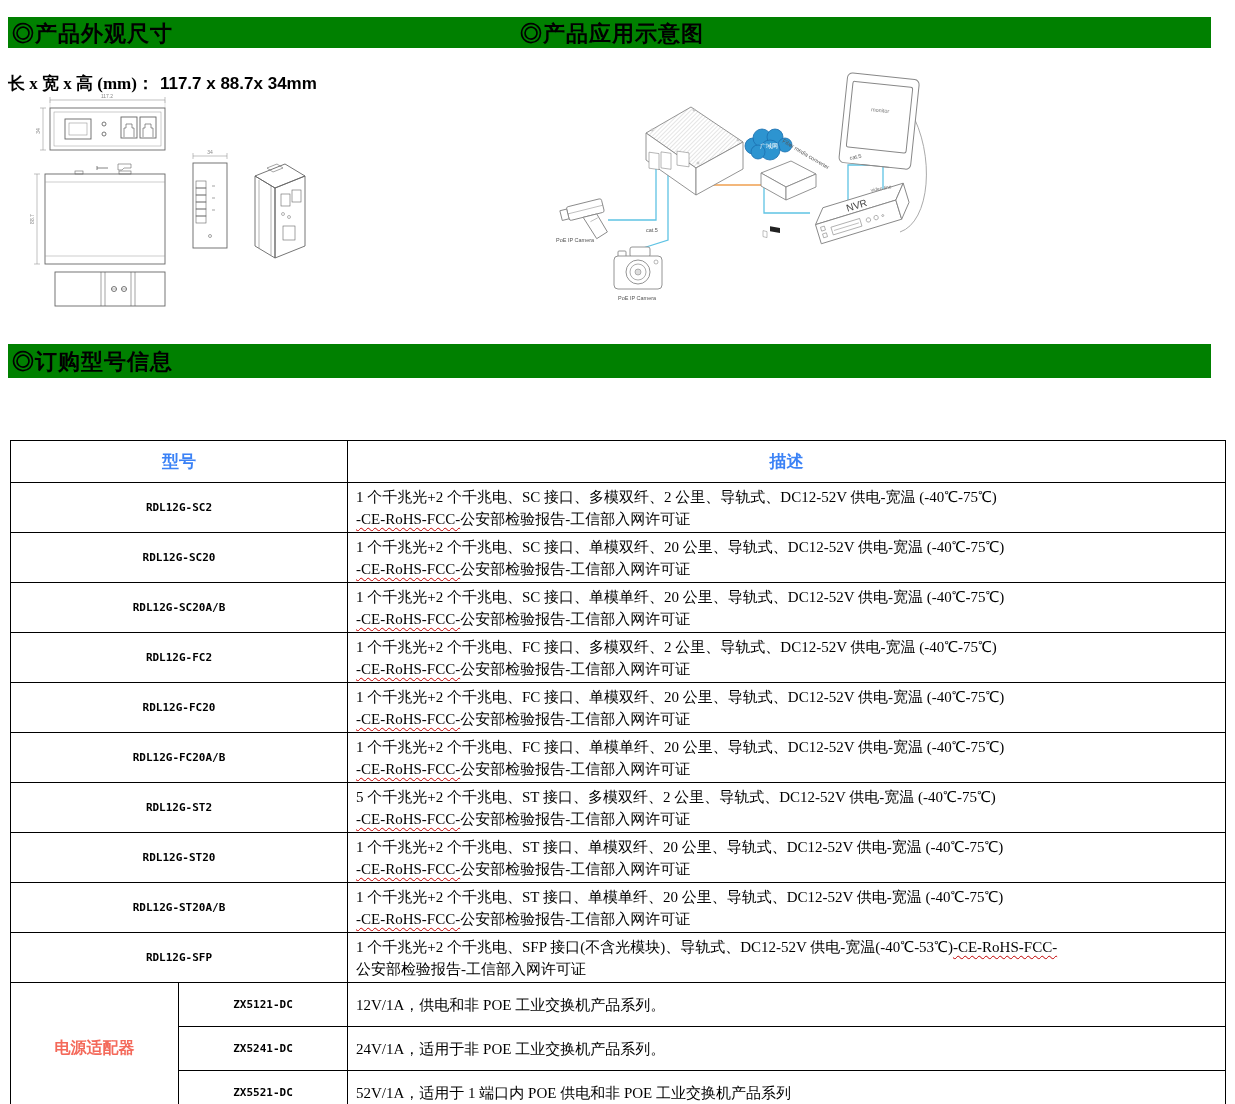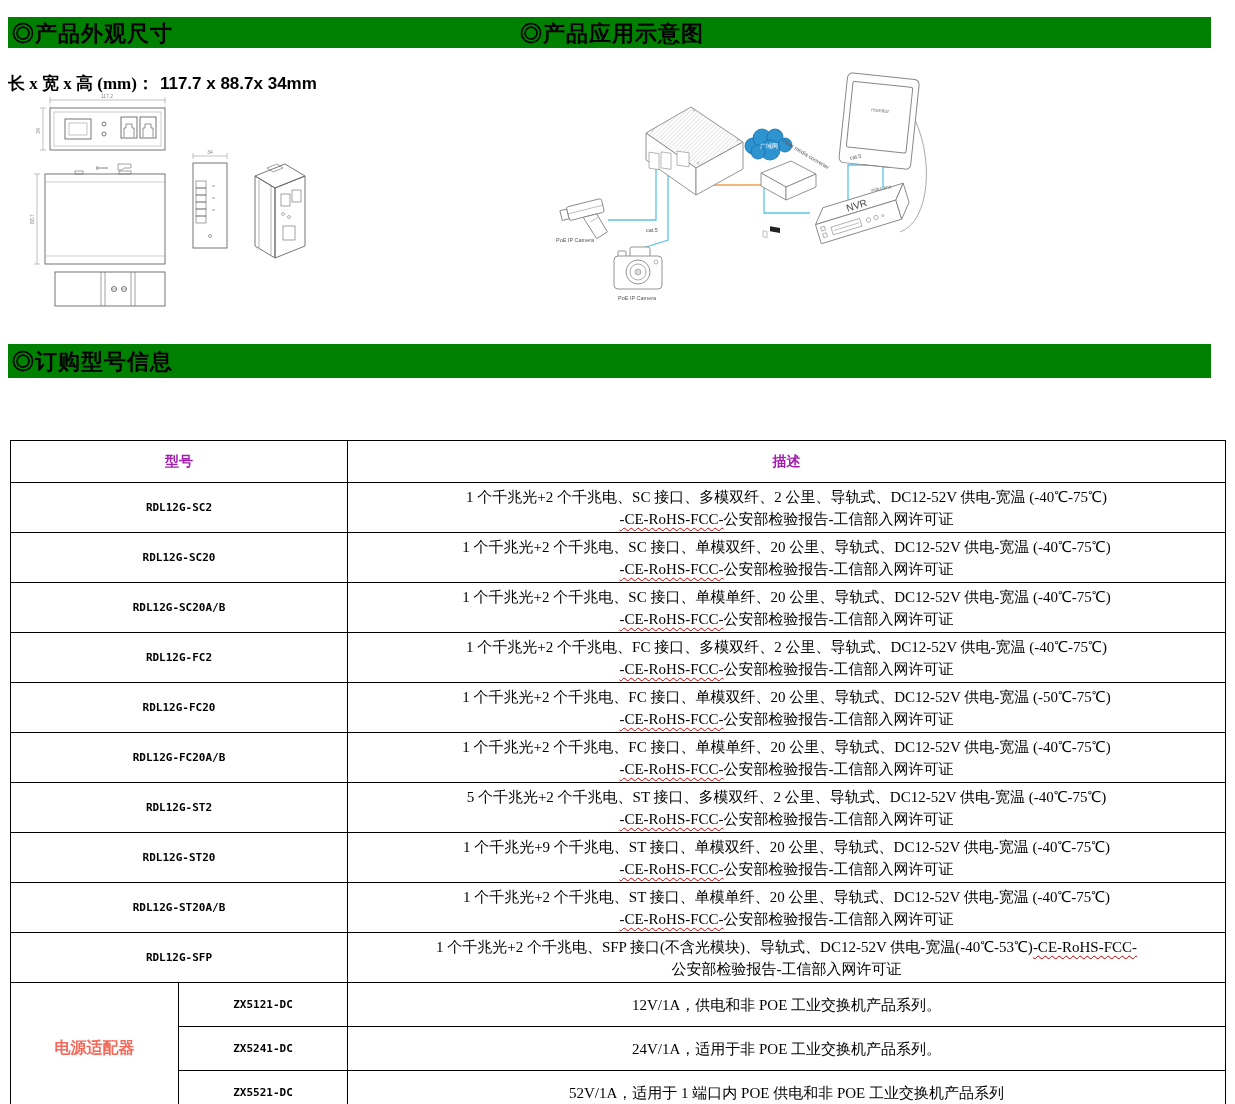--- a/index.html
+++ b/index.html
@@ -16,25 +16,25 @@
   .dims-line{position:absolute;left:8px;top:57px;font-size:17px;font-weight:bold;white-space:nowrap;margin-top:15px;}
   .dims-label{font-family:"Liberation Serif",serif;}
   .dims-value{font-family:"Liberation Sans",sans-serif;margin-left:6px;}
   .fig{position:absolute;}
   .fig-tech{left:15px;top:86px;}
   .fig-app{left:548px;top:70px;}
   table.order{position:absolute;left:10px;top:440px;width:1215px;border-collapse:collapse;
               table-layout:fixed;font-size:15px;}
   table.order col.c1{width:168px;} table.order col.c2{width:169px;} table.order col.c3{width:878px;}
   table.order th,table.order td{border:1px solid #000;vertical-align:middle;}
-  th.hdr{color:#a21caf;font-weight:bold;font-size:14px;text-align:center;height:39px;
+  th.hdr{color:#3b82f6;font-weight:bold;font-size:17px;text-align:center;height:39px;
          font-family:"Liberation Serif",serif;}
   td.model-cell{text-align:center;font-weight:bold;font-family:"DejaVu Sans Mono",monospace;
                 font-size:11px;height:47px;}
-  td.desc-cell{padding:2px 8px;line-height:22px;font-size:15px;text-align:center;}
+  td.desc-cell{padding:2px 8px;line-height:22px;font-size:15px;text-align:left;}
   td.adapter-label-cell{color:#f4695a;font-weight:bold;font-size:16px;text-align:center;}
   tr.adapter-row td{height:39px;}
   .wavy{text-decoration:underline;text-decoration-style:wavy;text-decoration-color:#c00000;
         text-decoration-thickness:1px;text-underline-offset:3px;}
   svg text{font-family:"Liberation Sans",sans-serif;}
 </style>
 </head>
 <body>
 
 <div class="page">
@@ -256,33 +256,33 @@
         <tr>
           <td colspan="2" class="model-cell">RDL12G-SC20A/B</td>
           <td class="desc-cell"><span>1 个千兆光+2 个千兆电、SC 接口、单模单纤、20 公里、导轨式、DC12-52V 供电-宽温 (-40℃-75℃)</span><br><span class="wavy">-CE-RoHS-FCC-</span><span>公安部检验报告-工信部入网许可证</span></td>
         </tr>
         <tr>
           <td colspan="2" class="model-cell">RDL12G-FC2</td>
           <td class="desc-cell"><span>1 个千兆光+2 个千兆电、FC 接口、多模双纤、2 公里、导轨式、DC12-52V 供电-宽温 (-40℃-75℃)</span><br><span class="wavy">-CE-RoHS-FCC-</span><span>公安部检验报告-工信部入网许可证</span></td>
         </tr>
         <tr>
           <td colspan="2" class="model-cell">RDL12G-FC20</td>
-          <td class="desc-cell"><span>1 个千兆光+2 个千兆电、FC 接口、单模双纤、20 公里、导轨式、DC12-52V 供电-宽温 (-50℃-75℃)</span><br><span class="wavy">-CE-RoHS-FCC-</span><span>公安部检验报告-工信部入网许可证</span></td>
+          <td class="desc-cell"><span>1 个千兆光+2 个千兆电、FC 接口、单模双纤、20 公里、导轨式、DC12-52V 供电-宽温 (-40℃-75℃)</span><br><span class="wavy">-CE-RoHS-FCC-</span><span>公安部检验报告-工信部入网许可证</span></td>
         </tr>
         <tr>
           <td colspan="2" class="model-cell">RDL12G-FC20A/B</td>
           <td class="desc-cell"><span>1 个千兆光+2 个千兆电、FC 接口、单模单纤、20 公里、导轨式、DC12-52V 供电-宽温 (-40℃-75℃)</span><br><span class="wavy">-CE-RoHS-FCC-</span><span>公安部检验报告-工信部入网许可证</span></td>
         </tr>
         <tr>
           <td colspan="2" class="model-cell">RDL12G-ST2</td>
           <td class="desc-cell"><span>5 个千兆光+2 个千兆电、ST 接口、多模双纤、2 公里、导轨式、DC12-52V 供电-宽温 (-40℃-75℃)</span><br><span class="wavy">-CE-RoHS-FCC-</span><span>公安部检验报告-工信部入网许可证</span></td>
         </tr>
         <tr>
           <td colspan="2" class="model-cell">RDL12G-ST20</td>
-          <td class="desc-cell"><span>1 个千兆光+9 个千兆电、ST 接口、单模双纤、20 公里、导轨式、DC12-52V 供电-宽温 (-40℃-75℃)</span><br><span class="wavy">-CE-RoHS-FCC-</span><span>公安部检验报告-工信部入网许可证</span></td>
+          <td class="desc-cell"><span>1 个千兆光+2 个千兆电、ST 接口、单模双纤、20 公里、导轨式、DC12-52V 供电-宽温 (-40℃-75℃)</span><br><span class="wavy">-CE-RoHS-FCC-</span><span>公安部检验报告-工信部入网许可证</span></td>
         </tr>
         <tr>
           <td colspan="2" class="model-cell">RDL12G-ST20A/B</td>
           <td class="desc-cell"><span>1 个千兆光+2 个千兆电、ST 接口、单模单纤、20 公里、导轨式、DC12-52V 供电-宽温 (-40℃-75℃)</span><br><span class="wavy">-CE-RoHS-FCC-</span><span>公安部检验报告-工信部入网许可证</span></td>
         </tr>
         <tr>
           <td colspan="2" class="model-cell">RDL12G-SFP</td>
           <td class="desc-cell"><span>1 个千兆光+2 个千兆电、SFP 接口(不含光模块)、导轨式、DC12-52V 供电-宽温(-40℃-53℃)</span><span class="wavy">-CE-RoHS-FCC-</span><br><span>公安部检验报告-工信部入网许可证</span></td>
         </tr>
         <tr class="adapter-row">

